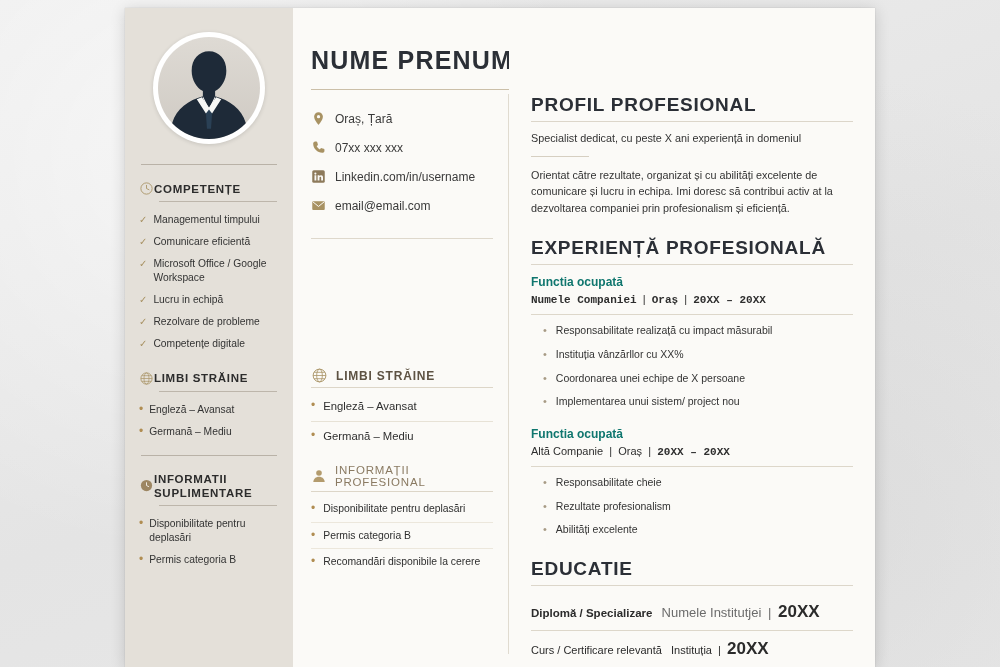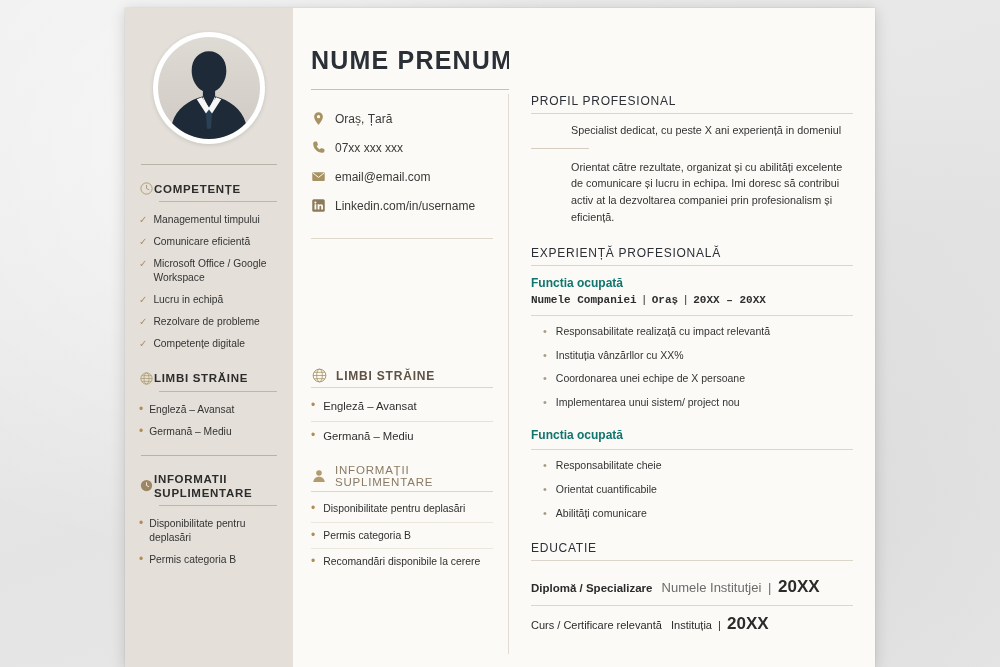--- a/index.html
+++ b/index.html
@@ -205,33 +205,32 @@
   
   .right-col {
     flex: 1;
     padding: 86px 22px 0 22px;
     background: #fbfaf7;
     position: relative;
   }
 
   .r-section { margin-bottom: 13px; }
   .r-head {
-    font-size: 12px;
-    font-weight: normal;
+    font-size: 19px;
+    font-weight: bold;
     letter-spacing: 0.75px;
     color: #2b2f36;
     margin-bottom: 5px;
   }
   .r-head-rule { height: 1px; background: #dcd6ca; margin-bottom: 8px; }
 
   .r-para {
     font-size: 10.8px;
     color: #333333;
     line-height: 1.55;
-    margin-left: 40px;
   }
   .short-rule {
     height: 1px;
     width: 58px;
     background: #d6cfc1;
     margin: 9px 0 10px;
   }
 
   .job { margin-top: 9px; }
   .job-title {
@@ -393,33 +392,33 @@
         <span>Oraș, Țară</span>
       </li>
       <li>
         <svg class="icon-gold" viewBox="0 0 24 24">
           <path d="M6.5 2.5 C5 2.5 3.5 4 3.5 6 C3.5 13.5 10.5 20.5 18 20.5 C20 20.5 21.5 19 21.5 17.5 L21.5 15.5 C21.5 14.8 21 14.2 20.3 14 L17 13 C16.3 12.8 15.6 13.1 15.2 13.7 L14.3 15 C11.8 13.8 10.2 12.2 9 9.7 L10.3 8.8 C10.9 8.4 11.2 7.7 11 7 L10 3.7 C9.8 3 9.2 2.5 8.5 2.5 Z" fill="#a89263"></path>
         </svg>
         <span>07xx xxx xxx</span>
       </li>
       <li>
         <svg class="icon-gold" viewBox="0 0 24 24">
-          <rect x="2" y="5" width="20" height="14" rx="1.5" fill="#a89263"></rect>
-          <path d="M2.8 6 L12 13.5 L21.2 6" fill="none" stroke="#fbfaf7" stroke-width="1.6"></path>
-        </svg>
-        <span>email@email.com</span>
-      </li>
-      <li>
-        <svg class="icon-gold" viewBox="0 0 24 24">
           <rect x="2" y="2" width="20" height="20" rx="2.5" fill="#8d7a5b"></rect>
           <circle cx="7" cy="7.3" r="1.7" fill="#fbfaf7"></circle>
           <rect x="5.6" y="10" width="2.9" height="8.4" fill="#fbfaf7"></rect>
           <path d="M10.6 10 L13.4 10 L13.4 11.3 C14 10.3 15.1 9.8 16.2 9.8 C18.2 9.8 19.2 11.1 19.2 13.4 L19.2 18.4 L16.3 18.4 L16.3 13.9 C16.3 12.8 15.9 12.2 15 12.2 C14.1 12.2 13.5 12.9 13.5 14 L13.5 18.4 L10.6 18.4 Z" fill="#fbfaf7"></path>
         </svg>
         <span>Linkedin.com/in/username</span>
+      </li>
+      <li>
+        <svg class="icon-gold" viewBox="0 0 24 24">
+          <rect x="2" y="5" width="20" height="14" rx="1.5" fill="#a89263"></rect>
+          <path d="M2.8 6 L12 13.5 L21.2 6" fill="none" stroke="#fbfaf7" stroke-width="1.6"></path>
+        </svg>
+        <span>email@email.com</span>
       </li>
     </ul>
 
     <div class="mid-rule"></div>
 
     <section class="mid-section" style="margin-top:128px;">
       <div class="mid-head">
         <svg class="icon-gold" style="width:17px;height:17px;" viewBox="0 0 24 24">
           <circle cx="12" cy="12" r="9" fill="none" stroke="#a89263" stroke-width="1.3"></circle>
           <ellipse cx="12" cy="12" rx="4" ry="9" fill="none" stroke="#a89263" stroke-width="1.1"></ellipse>
@@ -439,21 +438,21 @@
           </li>
       </ul>
     </section>
 
     <section class="mid-section" style="margin-top:14px;">
       <div class="mid-head">
         <svg class="icon-gold" style="width:16px;height:16px;" viewBox="0 0 24 24">
           <circle cx="12" cy="7.5" r="4.2" fill="#b39b6d"></circle>
           <path d="M3.5 21 C3.5 16.2 7.3 13 12 13 C16.7 13 20.5 16.2 20.5 21 Z" fill="#b39b6d"></path>
         </svg>
-        <span class="mid-head-text brown">INFORMAȚII SUPLIMENTARE</span>
+        <span class="mid-head-text brown">INFORMAȚII PROFESIONAL</span>
       </div>
       <div class="mid-head-rule"></div>
       <ul class="mid-list compact">
         <li>
             <span class="bullet-dot">•</span>
             <span>Disponibilitate pentru deplasări</span>
           </li>
         <li>
             <span class="bullet-dot">•</span>
             <span>Permis categoria B</span>
@@ -488,52 +487,59 @@
           <b>Numele Companiei</b>
           <span>&nbsp;|&nbsp;</span>
           <b>Oraș</b>
           <span>&nbsp;|&nbsp;</span>
           <b>20XX – 20XX</b>
         </div>
         <div class="job-rule"></div>
         <ul class="job-list">
           <li>
               <span class="bullet-dot">•</span>
-              <span>Responsabilitate realizață cu impact relevantă</span>
+              <span>Responsabilitate realizață cu impact măsurabil</span>
             </li>
           <li>
               <span class="bullet-dot">•</span>
               <span>Instituția vânzărllor cu XX%</span>
             </li>
           <li>
               <span class="bullet-dot">•</span>
               <span>Coordonarea unei echipe de X persoane</span>
             </li>
           <li>
               <span class="bullet-dot">•</span>
               <span>Implementarea unui sistem/ project nou</span>
             </li>
         </ul>
       </div>
 
       <div class="job" style="margin-top:12px;">
         <div class="job-title">Functia ocupată</div>
+        <div class="job-meta">
+          <span>Altă Companie</span>
+          <span>&nbsp;|&nbsp;</span>
+          <span>Oraș</span>
+          <span>&nbsp;|&nbsp;</span>
+          <b>20XX – 20XX</b>
+        </div>
         <div class="job-rule"></div>
         <ul class="job-list">
           <li>
               <span class="bullet-dot">•</span>
               <span>Responsabilitate cheie</span>
             </li>
           <li>
               <span class="bullet-dot">•</span>
-              <span>Orientat cuantificabile</span>
-            </li>
-          <li>
-              <span class="bullet-dot">•</span>
-              <span>Abilități comunicare</span>
+              <span>Rezultate profesionalism</span>
+            </li>
+          <li>
+              <span class="bullet-dot">•</span>
+              <span>Abilități excelente</span>
             </li>
         </ul>
       </div>
     </section>
 
     <section class="r-section" style="margin-top:16px;">
       <div class="r-head">EDUCATIE</div>
       <div class="r-head-rule"></div>
 
       <div class="edu-row">

